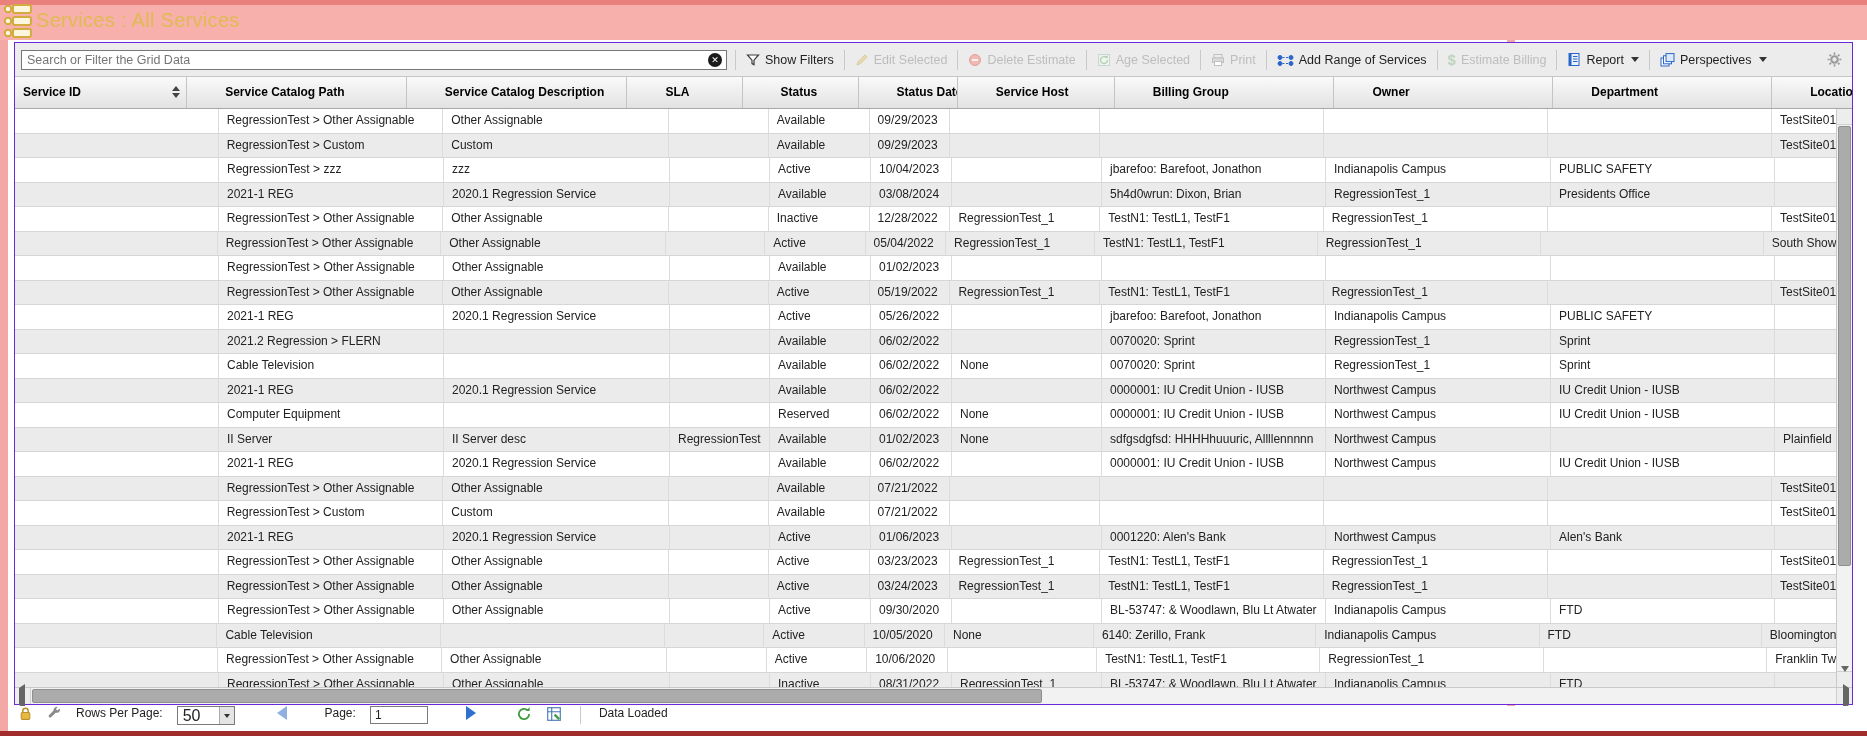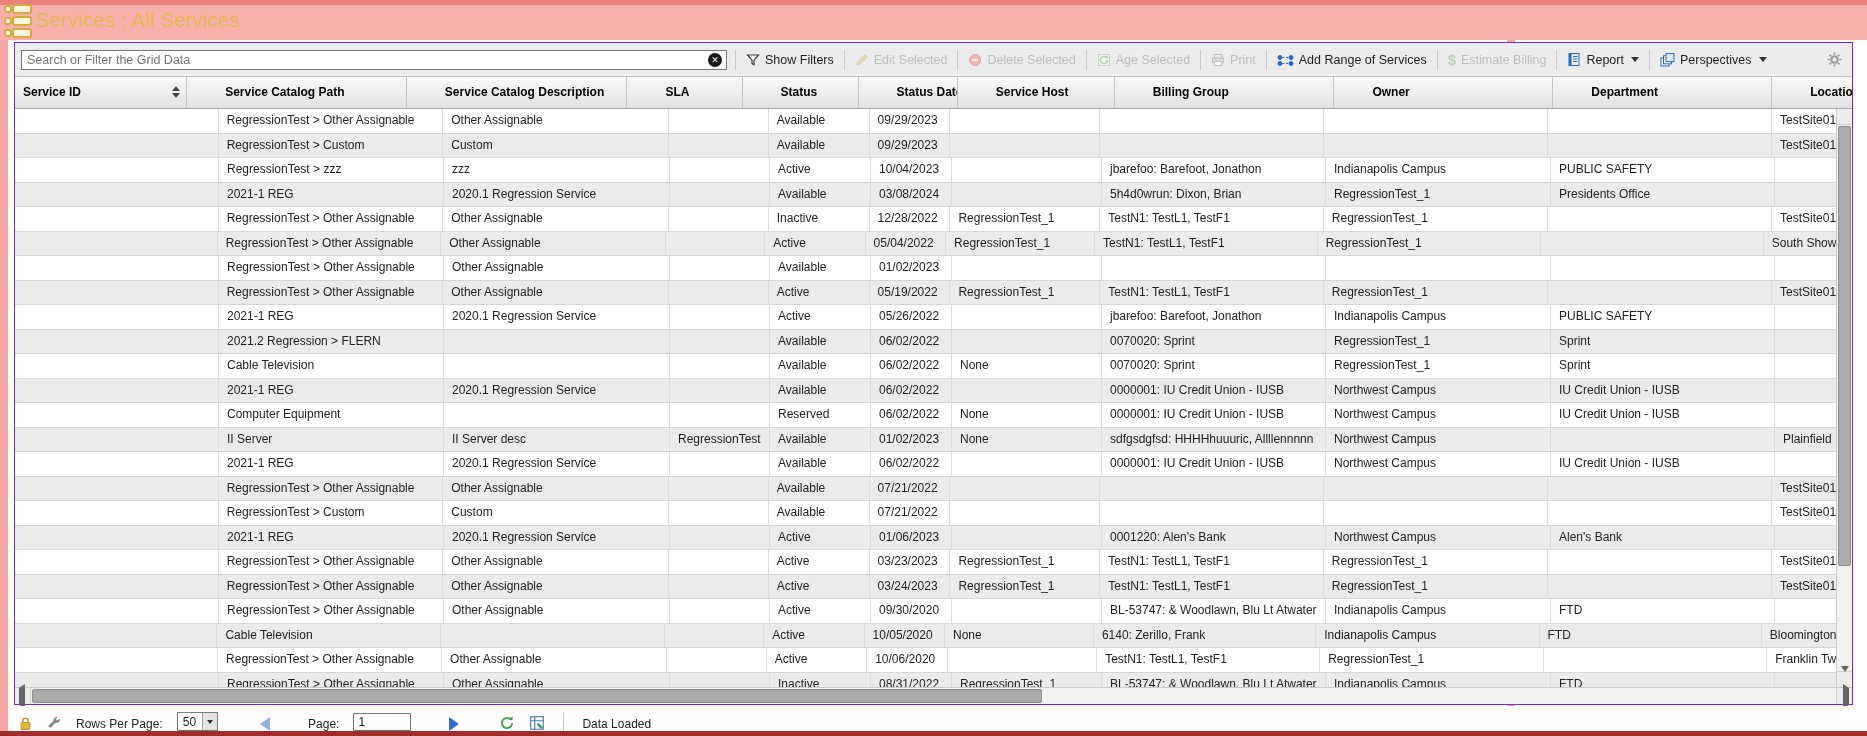--- a/index.html
+++ b/index.html
@@ -60,23 +60,23 @@
   
   .hscroll { height:17px; background:#f2f2f2; border-top:1px solid #c9c9c9; position:relative; flex:0 0 auto; }
   .harrow { position:absolute; top:0; width:16px; height:16px; background:#ededed; cursor:pointer; }
   .harrow.left { left:0; border-right:1px solid #d0d0d0; }
   .harrow.right { right:0; border-left:1px solid #d0d0d0; }
   .htri-l { margin:4px 0 0 4px; width:0;height:0;border-top:4px solid transparent;border-bottom:4px solid transparent;border-right:6px solid #666; }
   .htri-r { margin:4px 0 0 6px; width:0;height:0;border-top:4px solid transparent;border-bottom:4px solid transparent;border-left:6px solid #666; }
   .hthumb { position:absolute; left:17px; top:1px; width:1010px; height:14px; background:#ababab; border:1px solid #8f8f8f; border-radius:2px; cursor:pointer; }
 
   
-  .footer { position:absolute; left:14px; top:706px; width:1839px; height:25px; display:flex; align-items:flex-end; gap:14px; font-size:12px; color:#222; padding-left:4px; background:#fff; }
+  .footer { position:absolute; left:14px; top:706px; width:1839px; height:25px; display:flex; align-items:flex-start; gap:14px; font-size:12px; color:#222; padding-left:4px; background:#fff; }
   .select-box { display:flex; align-items:center; border:1px solid #7a7a7a; background:#fff; height:19px; padding-left:5px; cursor:pointer; }
-  .select-box .val { font-size:12px; margin-right:6px; }
+  .select-box .val { font-size:16px; margin-right:18px; }
   .select-caret { width:15px; height:17px; background:#e4e4e4; border-left:1px solid #aaa; display:flex; align-items:center; justify-content:center; }
   .select-caret i { width:0;height:0;border-left:3.5px solid transparent;border-right:3.5px solid transparent;border-top:4.5px solid #333; }
   .page-input { width:58px; height:18px; border:1px solid #7a7a7a; font-family:"Liberation Sans",sans-serif; font-size:12px; padding:0 4px; color:#222; }
   .pg-arrow { width:0; height:0; cursor:pointer; }
   .pg-arrow.prev { border-top:7px solid transparent; border-bottom:7px solid transparent; border-right:10px solid #8fb0e0; }
   .pg-arrow.next { border-top:7px solid transparent; border-bottom:7px solid transparent; border-left:10px solid #2f6fd0; }
   .fsep { width:1px; height:18px; background:#c9c9c9; margin:0 4px; }
 </style>
 </head>
 <body>
@@ -126,21 +126,21 @@
           </svg>
         <span>Edit Selected</span>
       </span>
       <span class="sep"></span>
 
       <span class="tbtn disabled">
         <svg class="icon" width="14" height="14" viewBox="0 0 14 14">
             <circle cx="7" cy="7" r="5.5" fill="#f0b9b4" stroke="#e0a09a"></circle>
             <rect x="4" y="6.2" width="6" height="1.6" fill="#fff"></rect>
           </svg>
-        <span>Delete Selected</span>
+        <span>Delete Estimate</span>
       </span>
       <span class="sep"></span>
 
       <span class="tbtn disabled">
         <svg class="icon" width="14" height="14" viewBox="0 0 14 14">
             <rect x="1.5" y="1.5" width="11" height="11" fill="#eef4ee" stroke="#c9d6c9"></rect>
             <path d="M10.5 7a3.5 3.5 0 1 1-1-2.4" fill="none" stroke="#b5ceb5" stroke-width="1.4"></path>
             <path d="M10.8 2.2v3l-2.8-.4z" fill="#b5ceb5"></path>
           </svg>
         <span>Age Selected</span>

